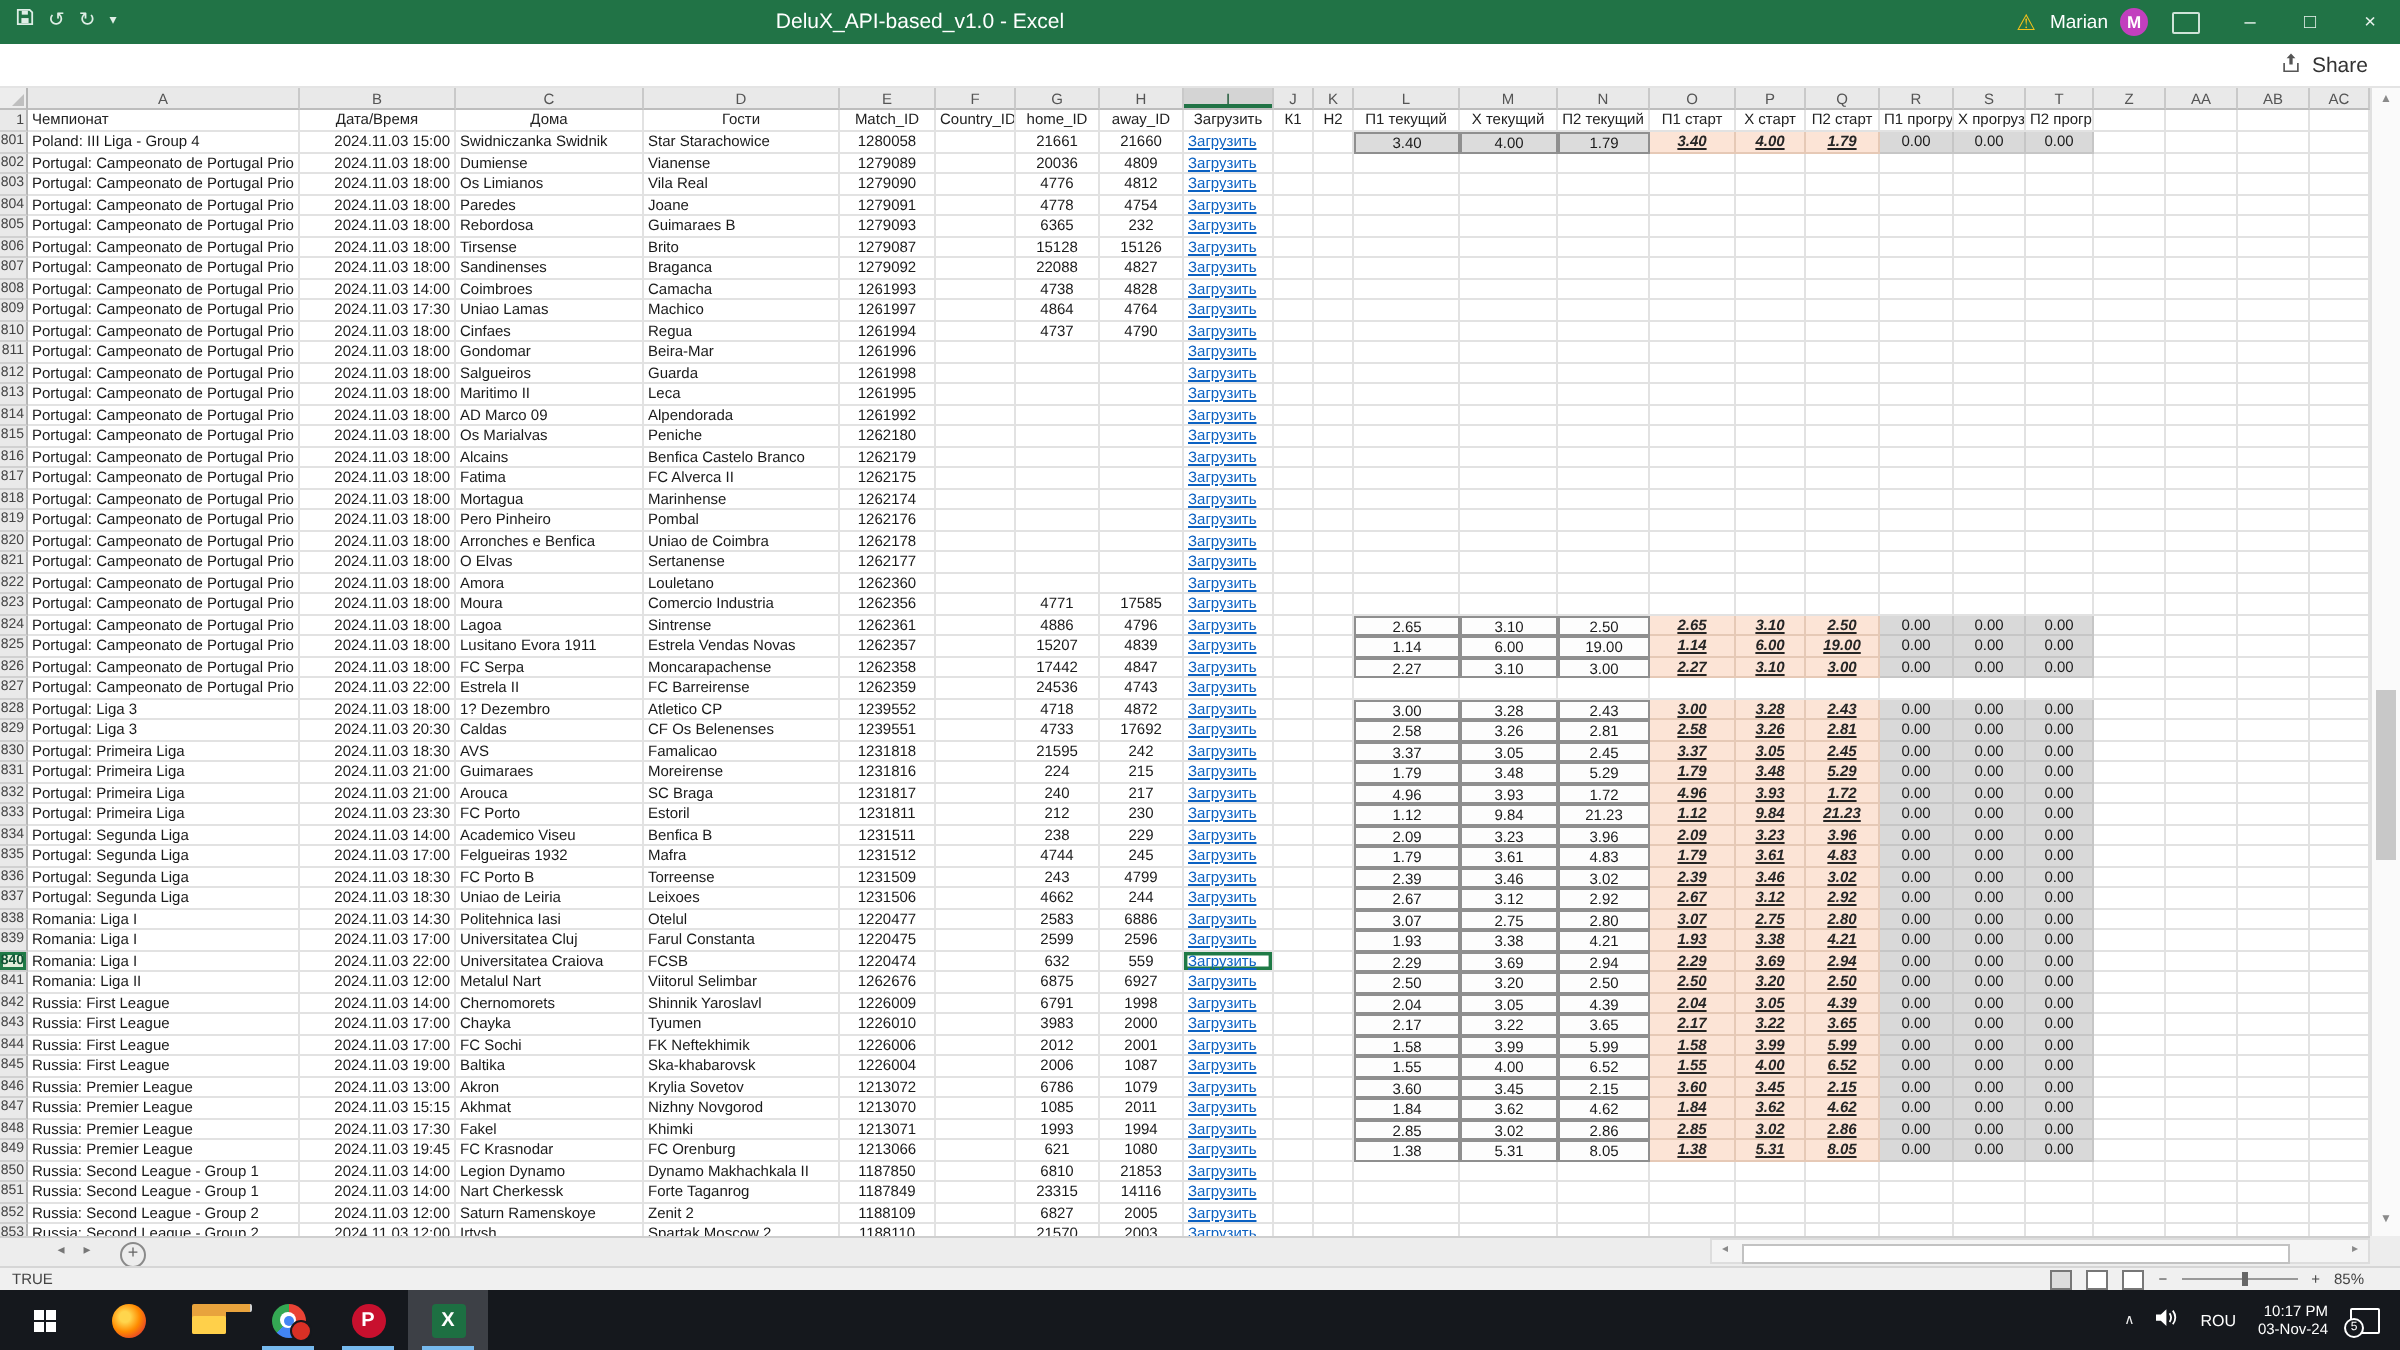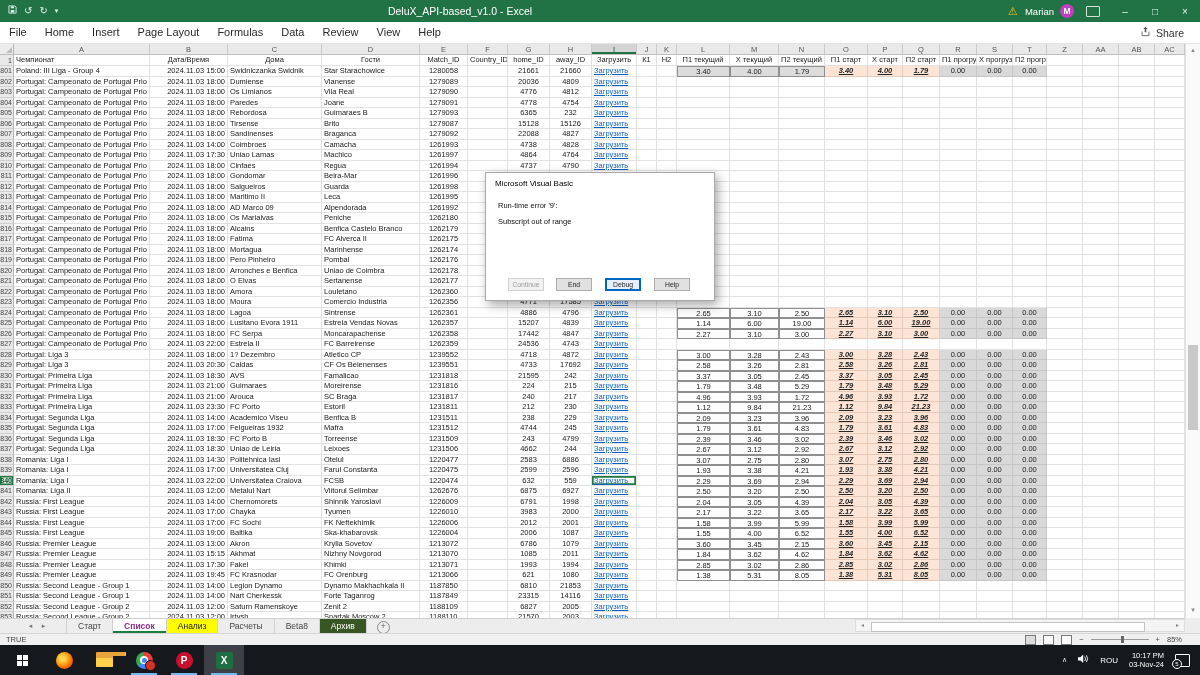--- a/index.html
+++ b/index.html
@@ -141,21 +141,20 @@
       <span class="uname">Marian</span>
       <span class="avatar">M</span>
       <span class="ribopt"></span>
       <span class="wbtn">–</span>
       <span class="wbtn">□</span>
       <span class="wbtn">×</span>
     </div>
   </div>
 
   <div class="ribbon">
-    <span id="ribbon-tabs"><span class="rtab">File</span><span class="rtab">Home</span><span class="rtab">Insert</span><span class="rtab">Page Layout</span><span class="rtab">Formulas</span><span class="rtab">Data</span><span class="rtab">Review</span><span class="rtab">View</span><span class="rtab">Help</span></span>
     <span class="share">
       <span><svg width="11" height="11" viewBox="0 0 16 16">
             <path d="M3 8 v6 h10 V8" fill="none" stroke="#555" stroke-width="1.2"></path>
             <path d="M8 1 L11.2 4.5 H9.2 V9 H6.8 V4.5 H4.8 Z" fill="#555"></path>
           </svg></span>
       <span>Share</span>
     </span>
   </div>
 
   <div class="grid">
@@ -1649,45 +1648,24 @@
         </div>
       </div>
   </div>
 
   <div class="vscroll">
     <div class="vs-arrow" style="top:0;">▲</div>
     <div class="vs-thumb"></div>
     <div class="vs-arrow" style="top:560px;">▼</div>
   </div>
 
-  <div class="dialog">
-    <div class="dlg-title">Microsoft Visual Basic</div>
-    <div class="dlg-body">
-      <div>Run-time error '9':</div>
-      <div>Subscript out of range</div>
-    </div>
-    <div class="dlg-btns" id="dlg-btns">
-        <span class="dbtn disabled " style="left:22px">Continue</span>
-        <span class="dbtn  " style="left:70px">End</span>
-        <span class="dbtn  focused" style="left:119px">Debug</span>
-        <span class="dbtn  " style="left:168px">Help</span>
-      </div>
-  </div>
 
   <div class="tabbar">
     <span class="tnav">◂</span>
     <span class="tnav">▸</span>
-    <span id="sheet-tabs" style="display:flex;">
-        <span class="tab first " style="">Старт</span>
-        <span class="tab  active" style="color:#8a2e8a;box-shadow:inset 0 -2px 0 #1f7a46;">Список</span>
-        <span class="tab  " style="background:#FFFF00;color:#1a1a1a;">Анализ</span>
-        <span class="tab  " style="">Расчеты</span>
-        <span class="tab  " style="">Beta8</span>
-        <span class="tab  " style="background:#375623;color:#ffffff;">Архив</span>
-      </span>
     <span class="addtab">+</span>
   </div>
   <div class="hscroll">
     <div class="hs-arrow" style="left:0;">◂</div>
     <div class="hs-thumb"></div>
     <div class="hs-arrow" style="right:0;">▸</div>
   </div>
   <div class="scroll-corner"></div>
 
   <div class="statusbar">

